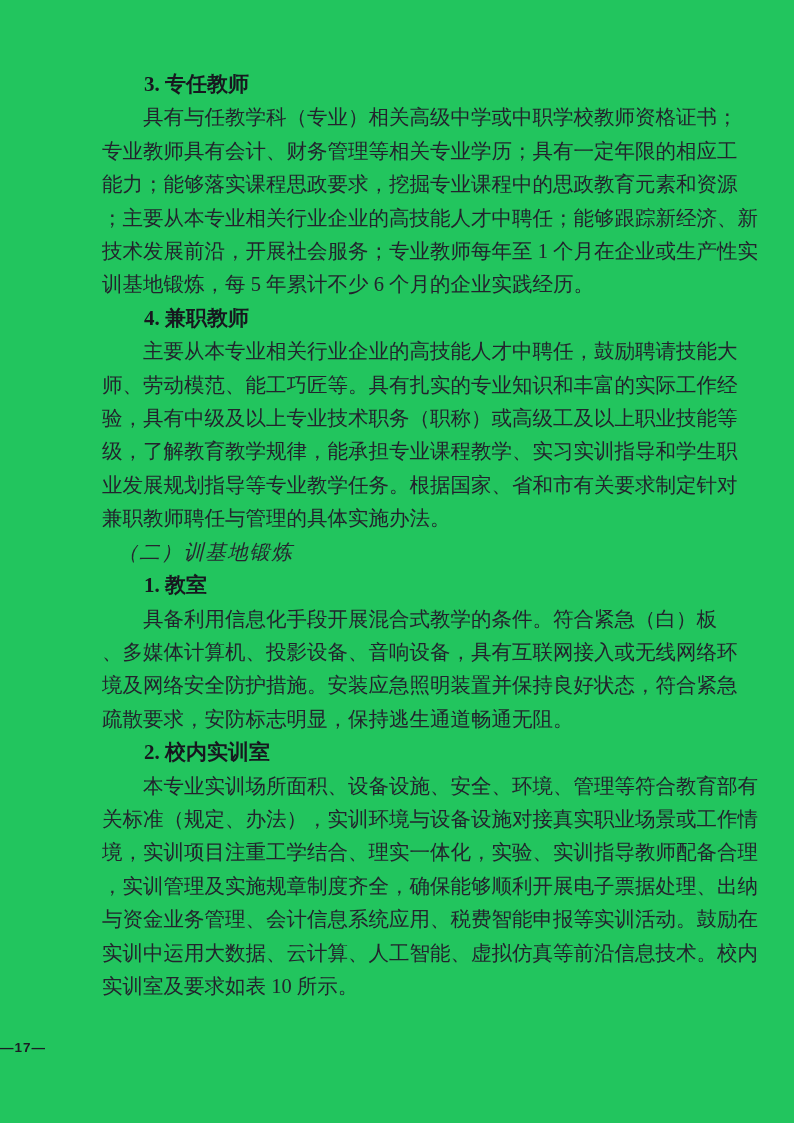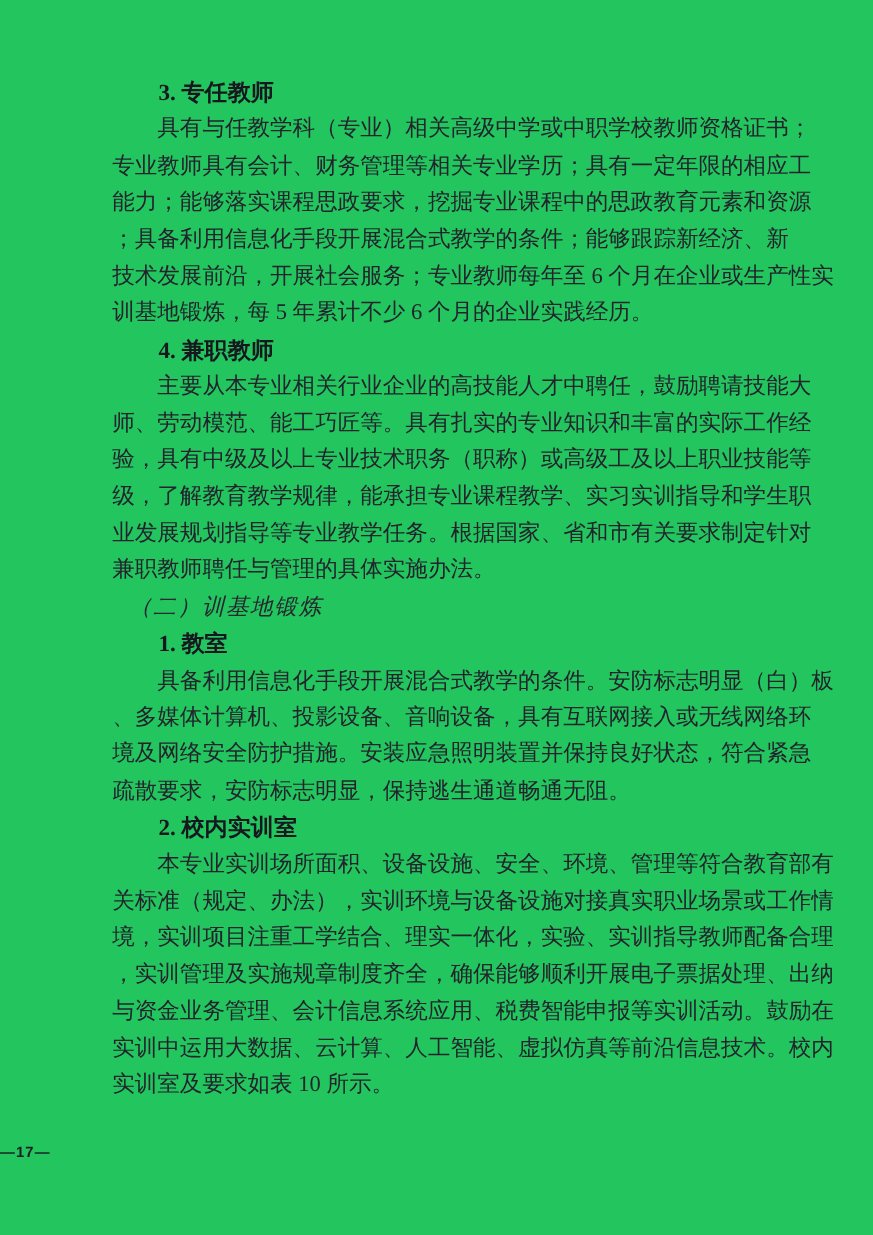--- a/index.html
+++ b/index.html
@@ -52,33 +52,33 @@
 </style>
 </head>
 <body>
 
 <div class="page">
   <div class="content" id="doc-content">
       <div class="heading">3. 专任教师</div>
       <div class="line first">具有与任教学科（专业）相关高级中学或中职学校教师资格证书；</div>
       <div class="line">专业教师具有会计、财务管理等相关专业学历；具有一定年限的相应工</div>
       <div class="line">能力；能够落实课程思政要求，挖掘专业课程中的思政教育元素和资源</div>
-      <div class="line">；具备利用信息化手段开展混合式教学的条件；能够跟踪新经济、新</div>
-      <div class="line">技术发展前沿，开展社会服务；专业教师每年至 6 个月在企业或生产性实</div>
+      <div class="line">；主要从本专业相关行业企业的高技能人才中聘任；能够跟踪新经济、新</div>
+      <div class="line">技术发展前沿，开展社会服务；专业教师每年至 1 个月在企业或生产性实</div>
       <div class="line last">训基地锻炼，每 5 年累计不少 6 个月的企业实践经历。</div>
       <div class="heading">4. 兼职教师</div>
       <div class="line first">主要从本专业相关行业企业的高技能人才中聘任，鼓励聘请技能大</div>
       <div class="line">师、劳动模范、能工巧匠等。具有扎实的专业知识和丰富的实际工作经</div>
       <div class="line">验，具有中级及以上专业技术职务（职称）或高级工及以上职业技能等</div>
       <div class="line">级，了解教育教学规律，能承担专业课程教学、实习实训指导和学生职</div>
       <div class="line">业发展规划指导等专业教学任务。根据国家、省和市有关要求制定针对</div>
       <div class="line last">兼职教师聘任与管理的具体实施办法。</div>
       <div class="kai">（二）训基地锻炼</div>
       <div class="heading">1. 教室</div>
-      <div class="line first">具备利用信息化手段开展混合式教学的条件。安防标志明显（白）板</div>
+      <div class="line first">具备利用信息化手段开展混合式教学的条件。符合紧急（白）板</div>
       <div class="line">、多媒体计算机、投影设备、音响设备，具有互联网接入或无线网络环</div>
       <div class="line">境及网络安全防护措施。安装应急照明装置并保持良好状态，符合紧急</div>
       <div class="line last">疏散要求，安防标志明显，保持逃生通道畅通无阻。</div>
       <div class="heading">2. 校内实训室</div>
       <div class="line first">本专业实训场所面积、设备设施、安全、环境、管理等符合教育部有</div>
       <div class="line">关标准（规定、办法），实训环境与设备设施对接真实职业场景或工作情</div>
       <div class="line">境，实训项目注重工学结合、理实一体化，实验、实训指导教师配备合理</div>
       <div class="line">，实训管理及实施规章制度齐全，确保能够顺利开展电子票据处理、出纳</div>
       <div class="line">与资金业务管理、会计信息系统应用、税费智能申报等实训活动。鼓励在</div>
       <div class="line">实训中运用大数据、云计算、人工智能、虚拟仿真等前沿信息技术。校内</div>

